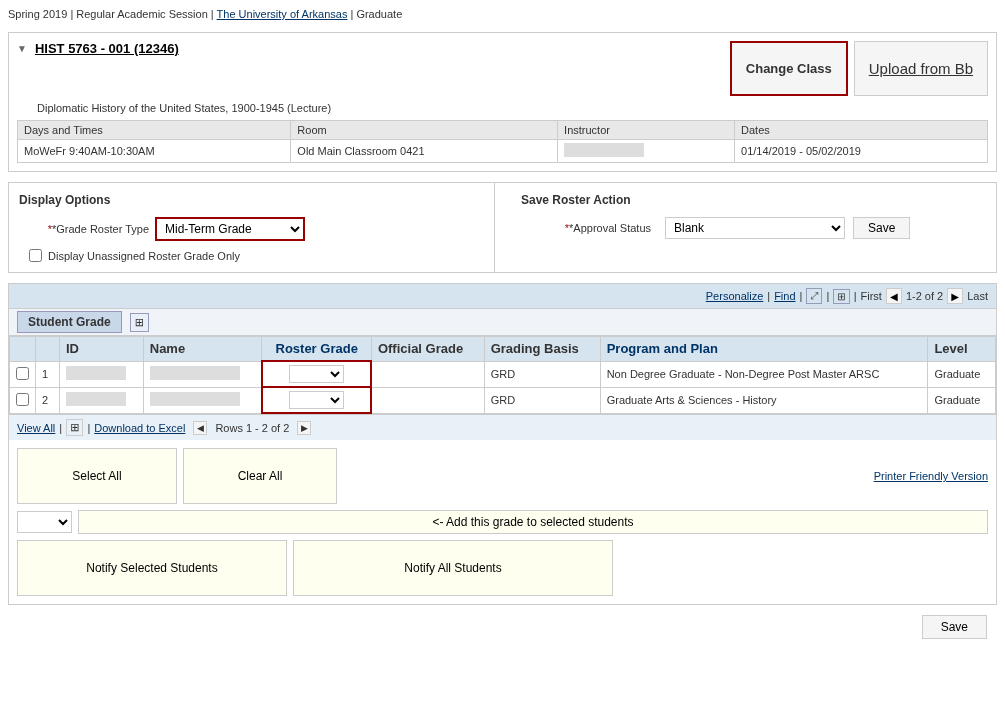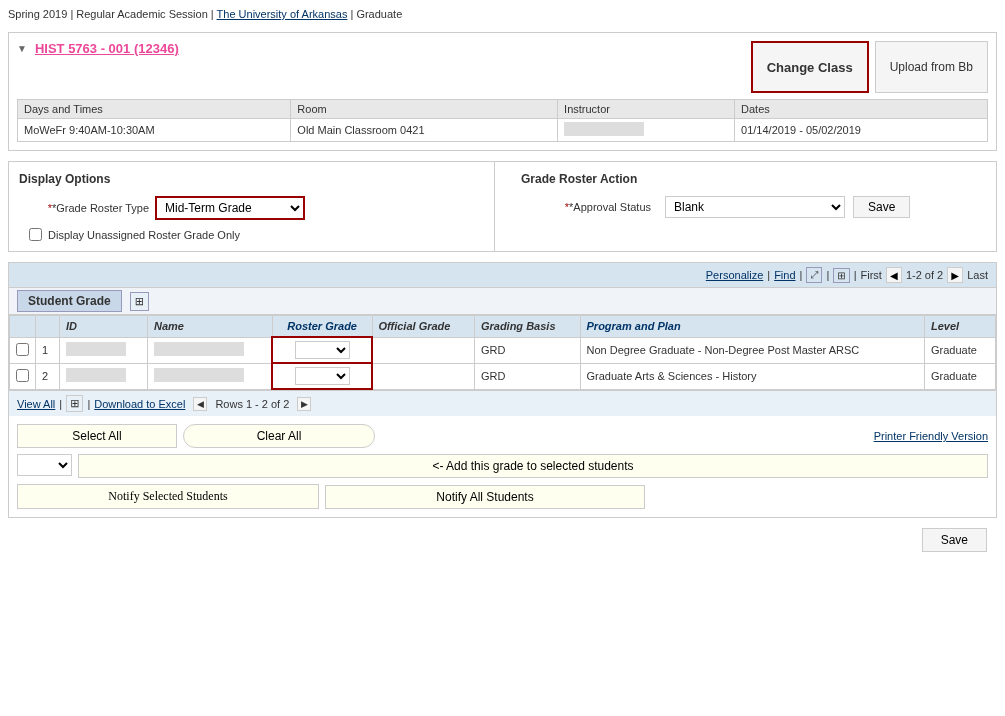--- a/index.html
+++ b/index.html
@@ -29,39 +29,40 @@
     .class-header-left {
       display: flex;
       align-items: flex-start;
       gap: 8px;
     }
     .dropdown-arrow {
       color: #666;
       font-size: 10px;
       margin-top: 2px;
     }
-    .class-link { font-size: 13px; font-weight: bold; color: #ec4899; }
+    .class-link { font-size: 13px; font-weight: bold; color: #000000; }
     .class-title { font-size: 11px; color: #333; margin-bottom: 6px; margin-left: 20px; }
     .class-buttons { display: flex; gap: 6px; }
     .btn-change-class {
       border: 2px solid #900;
       background: #f5f5f5;
       padding: 5px 14px;
       font-size: 13px;
       cursor: pointer;
       color: #333;
       font-weight: bold;
     }
     .btn-upload {
       border: 1px solid #ccc;
       background: #f5f5f5;
       padding: 18px 14px;
-      font-size: 12px;
-      cursor: pointer;
-      color: #333;
+      font-size: 15px;
+      cursor: pointer;
+      color: #333;
+      text-decoration: underline;
     }
     .class-table {
       width: 100%;
       border-collapse: collapse;
       font-size: 11px;
     }
     .class-table th {
       background: #e8e8e8;
       border: 1px solid #ccc;
       padding: 3px 6px;
@@ -203,23 +204,22 @@
     .sg-table {
       width: 100%;
       border-collapse: collapse;
       font-size: 11px;
     }
     .sg-table th {
       background: #d6e4f0;
       border: 1px solid #ccc;
       padding: 4px 6px;
       text-align: left;
-      font-size: 11px;
-      color: #333;
-      font-style: italic;
+      font-size: 13px;
+      color: #333;
     }
     .sg-table th.highlight { color: #036; font-weight: bold; }
     .sg-table td {
       border: 1px solid #ccc;
       padding: 3px 6px;
       vertical-align: middle;
     }
     .roster-grade-cell {
       border: 2px solid #900 !important;
     }
@@ -254,29 +254,29 @@
     }
     .action-row {
       display: flex;
       align-items: center;
       gap: 6px;
       margin-bottom: 6px;
     }
     .btn-action {
       border: 1px solid #ccc;
       background: #fffff0;
-      padding: 4px 10px;
+      padding: 20px 10px;
       font-size: 12px;
       cursor: pointer;
       text-align: center;
     }
     .printer-link { color: #036; font-size: 11px; margin-left: auto; }
     .add-grade-row {
       display: flex;
-      align-items: flex-start;
+      align-items: center;
       gap: 6px;
       margin-bottom: 6px;
     }
     .add-grade-select {
       border: 1px solid #ccc;
       background: #fff;
       width: 55px;
       font-size: 12px;
       padding: 2px;
     }
@@ -323,20 +323,21 @@
   <div class="class-header-top">
     <div class="class-header-left">
       <span class="dropdown-arrow">▼</span>
       <a class="class-link">HIST 5763 - 001 (12346)</a>
     </div>
     <div class="class-buttons">
       <button class="btn-change-class">Change Class</button>
       <button class="btn-upload">Upload from Bb</button>
     </div>
   </div>
+  <div class="class-title">Diplomatic History of the United States, 1900-1945 (Lecture)</div>
   <table class="class-table">
     <thead>
       <tr>
         <th>Days and Times</th>
         <th>Room</th>
         <th>Instructor</th>
         <th>Dates</th>
       </tr>
     </thead>
     <tbody>
@@ -361,21 +362,21 @@
         <option>Mid-Term Grade</option>
         <option>Final Grade</option>
       </select>
     </div>
     <div class="checkbox-row">
       <input type="checkbox" style="">
       <span>Display Unassigned Roster Grade Only</span>
     </div>
   </div>
   <div class="grade-roster-action">
-    <div class="section-title">Grade Roster Action</div>
+    <div class="section-title">Save Roster Action</div>
     <div class="approval-row">
       <div class="form-label">
         <span style="color:#900;">*</span><span>*Approval Status</span>
       </div>
       <select class="select-normal">
         <option>Blank</option>
         <option>Approved</option>
         <option>Not Reviewed</option>
         <option>Ready</option>
       </select>
@@ -462,31 +463,31 @@
     </span>
     <span>Rows 1 - 2 of 2</span>
     <span style="margin:0 4px;">
       <span class="nav-btn-sm" style="display:inline-flex;width:14px;height:14px;border:1px solid #ccc;background:#f5f5f5;align-items:center;justify-content:center;cursor:pointer;">▶</span>
     </span>
   </div>
 
   <div class="sg-actions">
     <div class="action-row">
       <button class="btn-action" style="width:160px;">Select All</button>
-      <button class="btn-action" style="width:192px;border-radius:12px;">Clear All</button>
+      <button class="btn-action" style="width:154px;">Clear All</button>
       <a class="printer-link" style="margin-left:auto;">Printer Friendly Version</a>
     </div>
     <div class="add-grade-row">
       <select class="add-grade-select">
         <option></option>
       </select>
       <button class="add-grade-btn">&lt;- Add this grade to selected students</button>
     </div>
     <div class="notify-row">
-      <button class="btn-action" style="width:302px;font-family:Liberation Serif, serif;">Notify Selected Students</button>
+      <button class="btn-action" style="width:270px;">Notify Selected Students</button>
       <button class="btn-action" style="width:320px;">Notify All Students</button>
     </div>
   </div>
 </div>
 
 <div class="page-save-row">
   <button class="btn-page-save">Save</button>
 </div>
 
 </body></html>

